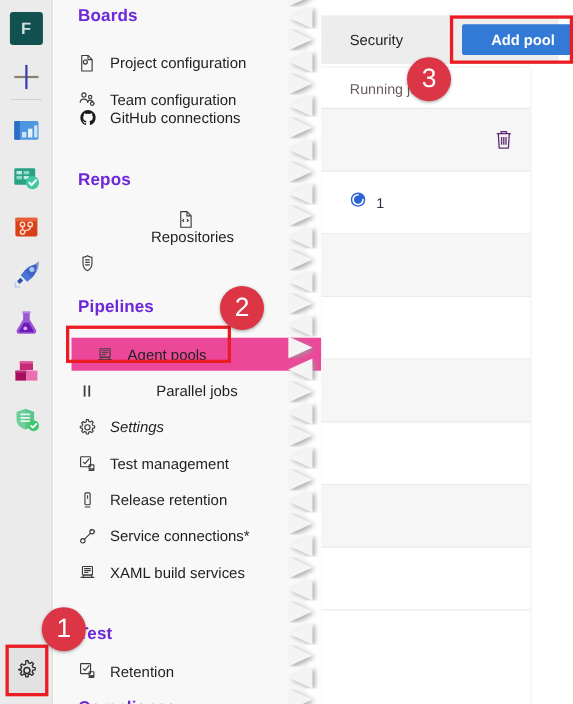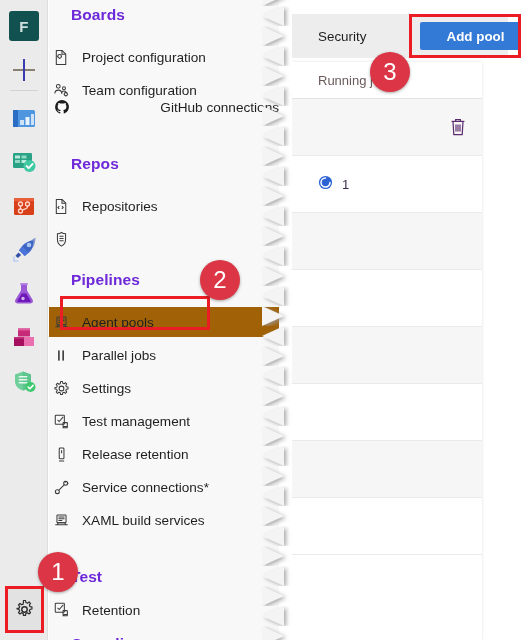--- a/index.html
+++ b/index.html
@@ -51,30 +51,30 @@
     position:absolute;left:49px;top:0;width:230px;height:640px;
     background:#f8f8f8;
   }
   .menu-scroll{position:absolute;inset:0;}
   .menu-group{
     font-size:15.5px;font-weight:700;color:#6d28d9;
     padding:0 0 0 22px;letter-spacing:.1px;
   }
   .menu-item{
     position:relative;height:30px;display:flex;align-items:center;
-    padding-left:4px;box-sizing:border-box;
+    padding-left:22px;box-sizing:border-box;
   }
   .menu-item .mi-ico{
     width:17px;height:17px;flex:0 0 17px;margin-right:12px;
     display:flex;align-items:center;justify-content:center;color:#3b3b3b;
   }
   .menu-item .mi-label{
     font-size:13.6px;color:#1f1f1f;white-space:nowrap;
   }
-  .menu-item.selected{background:#a16207;}
+  .menu-item.selected{background:#ec4899;margin-left:16px;}
 
   
   .tear{
     position:absolute;top:0;width:34px;height:640px;pointer-events:none;
     z-index:6;
   }
   .tear .zz{
     position:absolute;left:0;width:34px;height:20px;
   }
 
@@ -277,30 +277,30 @@
               <circle cx="5.6" cy="4.6" r="2"></circle>
               <path d="M2 12.2c0-2.2 1.6-3.6 3.6-3.6s3.6 1.4 3.6 3.6"></path>
               <circle cx="11.6" cy="6.6" r="1.6"></circle>
               <path d="M9.2 12.2c0-1.7 1.1-2.7 2.4-2.7s2.4 1 2.4 2.7"></path>
               <circle cx="13.6" cy="12.9" r="1.7"></circle>
               <path d="M13.6 10.6v.7M13.6 14.6v.7M11.3 12.9h.7M15.2 12.9h.7"></path>
             </svg>
           </span>
           <span class="mi-label">Team configuration</span>
         </div>
-        <div class="menu-item" style="position:absolute;left:0;top:92px;width:230px;justify-content:space-between;">
+        <div class="menu-item" style="position:absolute;left:0;top:92px;width:230px;">
           <span class="mi-ico">
             <svg viewBox="0 0 18 18" width="16" height="16">
               <path d="M9 1.2A7.8 7.8 0 001.2 9c0 3.45 2.24 6.37 5.34 7.4.39.07.53-.17.53-.38v-1.33c-2.17.47-2.63-1.05-2.63-1.05-.35-.9-.87-1.14-.87-1.14-.71-.49.05-.48.05-.48.79.06 1.2.81 1.2.81.7 1.2 1.83.85 2.28.65.07-.51.27-.86.5-1.06-1.73-.2-3.55-.87-3.55-3.86 0-.85.3-1.55.8-2.1-.08-.2-.35-.99.08-2.07 0 0 .65-.21 2.14.8a7.4 7.4 0 013.9 0c1.49-1.01 2.14-.8 2.14-.8.43 1.08.16 1.87.08 2.07.5.55.8 1.25.8 2.1 0 3-1.83 3.66-3.57 3.85.28.24.53.72.53 1.46v2.16c0 .21.14.46.54.38A7.8 7.8 0 009 1.2z" fill="#1b1b1b"></path>
             </svg>
           </span>
           <span class="mi-label">GitHub connections</span>
         </div>
         <div class="menu-group" style="position:absolute;left:0;top:155px;">Repos</div>
-        <div class="menu-item" style="position:absolute;left:0;top:191px;width:230px;">
+        <div class="menu-item" style="position:absolute;left:0;top:191px;width:230px;flex-direction:column;">
           <span class="mi-ico">
             <svg viewBox="0 0 18 18" width="17" height="17" fill="none" stroke="#3b3b3b" stroke-width="1.1">
               <path d="M3.5 1.5h6l4 4v11h-10z" stroke-linejoin="round"></path>
               <path d="M9.5 1.5v4h4"></path>
               <path d="M6.6 8.6L5.2 10l1.4 1.4M9.4 8.6L10.8 10l-1.4 1.4"></path>
             </svg>
           </span>
           <span class="mi-label">Repositories</span>
         </div>
         <div class="menu-item" style="position:absolute;left:0;top:224px;width:230px;">
@@ -315,30 +315,30 @@
         <div class="menu-item selected" style="position:absolute;left:0;top:307px;width:230px;">
           <span class="mi-ico">
             <svg viewBox="0 0 18 18" width="17" height="17" fill="none" stroke="#3b3b3b" stroke-width="1.1">
               <path d="M2.4 13.6h13.2M4.6 13.6l.8-2.2h7.2l.8 2.2" stroke-linejoin="round"></path>
               <rect x="4.2" y="3.2" width="9.6" height="8.2" rx=".6"></rect>
               <path d="M5.8 5.2h6.4M5.8 7.1h6.4M5.8 9h4"></path>
             </svg>
           </span>
           <span class="mi-label">Agent pools</span>
         </div>
-        <div class="menu-item" style="position:absolute;left:0;top:340px;width:230px;">
+        <div class="menu-item" style="position:absolute;left:0;top:340px;width:230px;gap:42px;">
           <span class="mi-ico">
             <svg viewBox="0 0 18 18" width="17" height="17">
               <rect x="5.4" y="3.6" width="1.7" height="10.8" fill="#3b3b3b"></rect>
               <rect x="9.9" y="3.6" width="1.7" height="10.8" fill="#3b3b3b"></rect>
             </svg>
           </span>
           <span class="mi-label">Parallel jobs</span>
         </div>
-        <div class="menu-item" style="position:absolute;left:0;top:373px;width:230px;">
+        <div class="menu-item" style="position:absolute;left:0;top:373px;width:230px;font-style:italic;">
           <span class="mi-ico">
             <svg viewBox="0 0 18 18" width="17" height="17" fill="none" stroke="#3b3b3b" stroke-width="1.1">
               <circle cx="9" cy="9" r="2.5"></circle>
               <path d="M8 1.6h2l.3 1.8c.5.13 1 .33 1.4.6l1.5-1.1 1.4 1.4-1.1 1.5c.27.4.47.9.6 1.4l1.8.3v2l-1.8.3c-.13.5-.33 1-.6 1.4l1.1 1.5-1.4 1.4-1.5-1.1c-.4.27-.9.47-1.4.6l-.3 1.8H8l-.3-1.8a5 5 0 01-1.4-.6l-1.5 1.1-1.4-1.4 1.1-1.5a5 5 0 01-.6-1.4l-1.8-.3V8l1.8-.3c.13-.5.33-1 .6-1.4L3.4 4.8l1.4-1.4 1.5 1.1c.4-.27.9-.47 1.4-.6L8 1.6z" stroke-linejoin="round"></path>
             </svg>
           </span>
           <span class="mi-label">Settings</span>
         </div>
         <div class="menu-item" style="position:absolute;left:0;top:406px;width:230px;">
           <span class="mi-ico">

